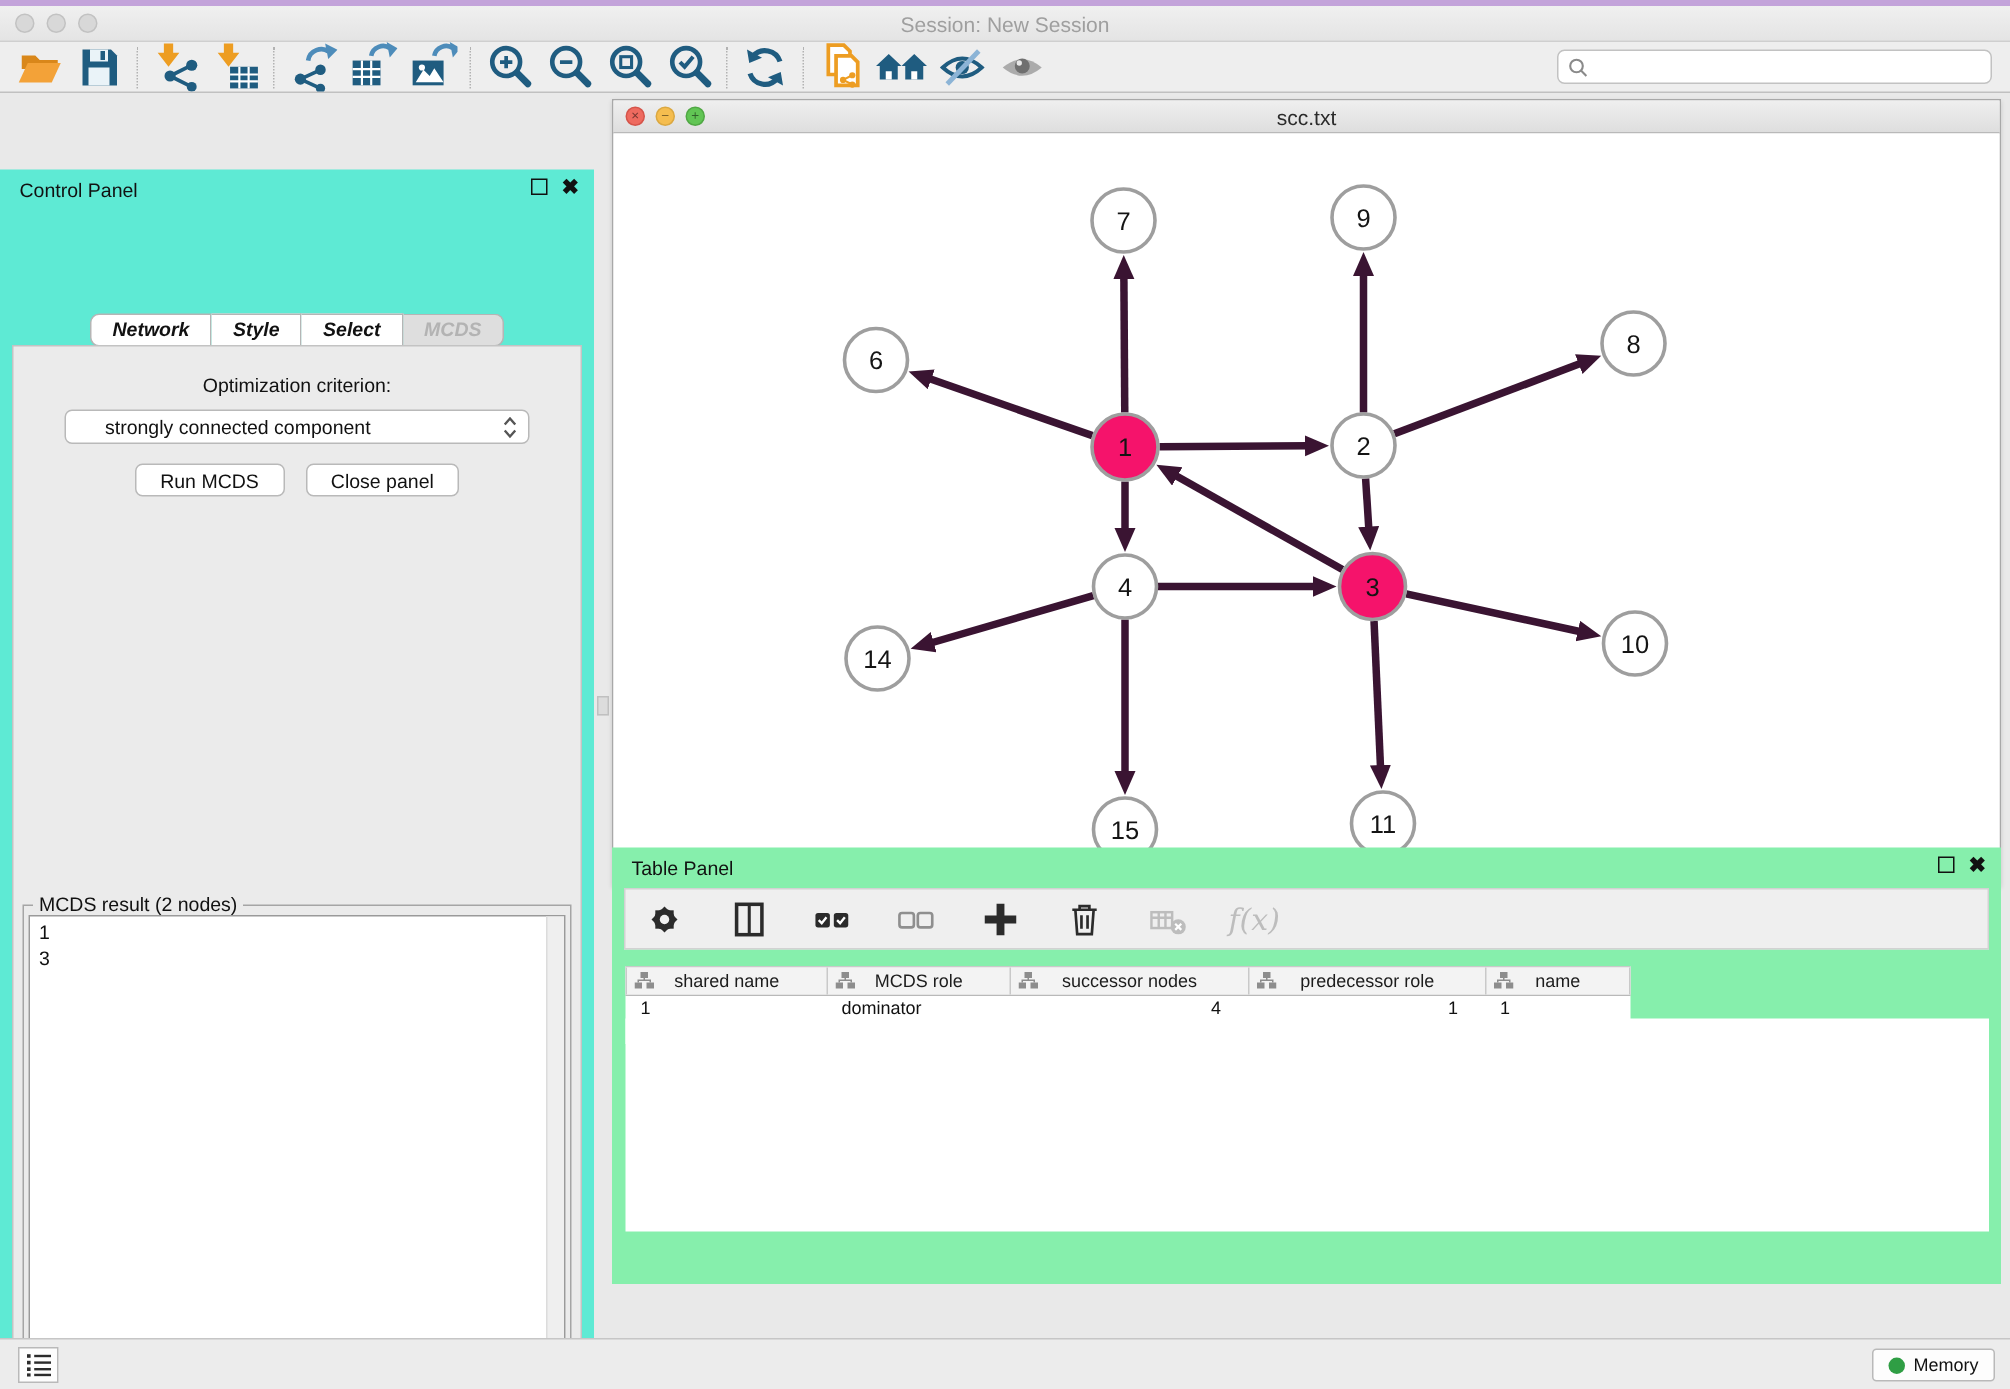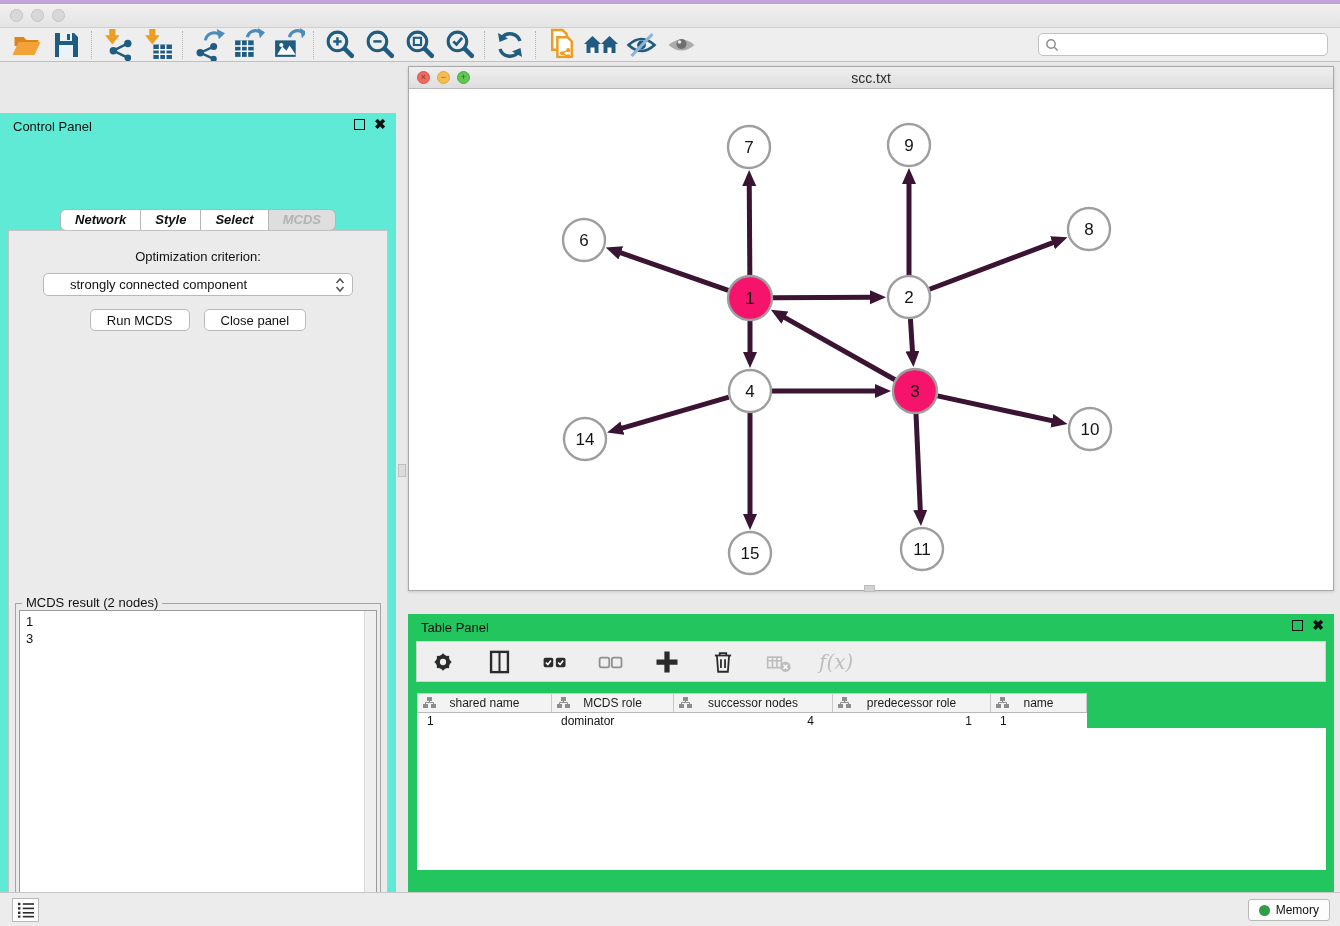--- a/index.html
+++ b/index.html
@@ -71,21 +71,21 @@
     border-bottom:1px solid #b9b9b9; }
   .net-lights { position:absolute; left:8px; top:4px; display:flex; gap:7px; }
   .net-title { position:absolute; left:0; right:0; top:3px; text-align:center; font-size:14px; color:#2b2b2b; }
   .canvas { position:absolute; left:0; top:22px; width:924px; height:501px; background:#fff; }
   .bottom-grip { position:absolute; left:455px; bottom:-2px; width:11px; height:7px;
     background:#d2d2d2; border:1px solid #bdbdbd; }
   .left-grip { position:absolute; left:398px; top:464px; width:8px; height:13px;
     background:#dcdcdc; border:1px solid #c0c0c0; }
 
   
-  .tpanel { position:absolute; left:408px; top:614px; width:926px; height:291px; background:#22c55e; }
+  .tpanel { position:absolute; left:408px; top:565px; width:926px; height:291px; background:#86efac; }
   .tp-toolbar { position:absolute; left:8px; top:27px; width:910px; height:41px; background:#efefef;
     border:1px solid #d2d2d2; display:flex; align-items:center; padding-left:10px; gap:24px; }
   .tp-btn { background:none; border:none; width:32px; height:34px; display:flex; align-items:center; justify-content:center; }
   .fx-label { font-family:"DejaVu Serif", serif; font-style:italic; font-size:20px; color:#bdbdbd; }
 
   .ttable { position:absolute; left:9px; top:79px; }
   .thead { display:flex; background:#f3f3f3; border-top:1px solid #c9c9c9; border-bottom:1px solid #b9b9b9; }
   .th { position:relative; height:18px; border-left:1px solid #c9c9c9; display:flex;
     align-items:center; justify-content:center; font-size:12px; color:#1c1c1c; background:#f3f3f3; }
   .th:last-child { border-right:1px solid #c9c9c9; }
@@ -112,20 +112,21 @@
 <body>
 
 <div class="purple-strip"></div>
 
 <div class="titlebar">
   <div class="lights">
     <span class="light"></span>
     <span class="light"></span>
     <span class="light"></span>
   </div>
+  <div class="win-title">Session: New Session</div>
 </div>
 
 <div class="toolbar">
   <button class="tbtn">
     <svg width="33" height="32" viewBox="0 0 32 32">
       <path d="M4 8h9l3 3h12v6H4z" fill="#d9871a"></path>
       <path d="M2 26l6-13h22l-6 13z" fill="#f3a238"></path>
     </svg>
   </button>
   <button class="tbtn">

